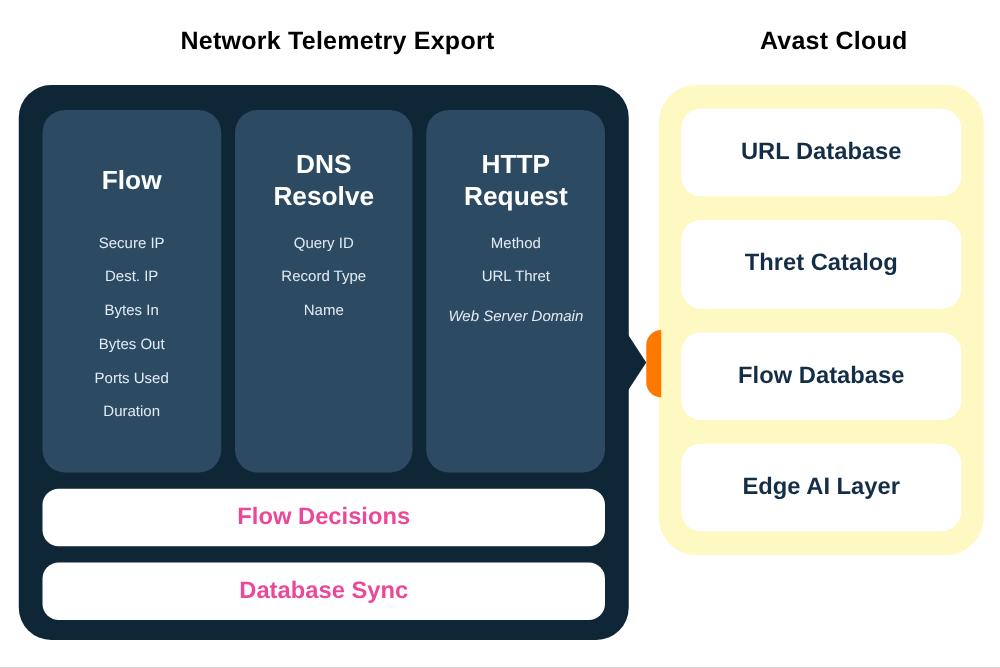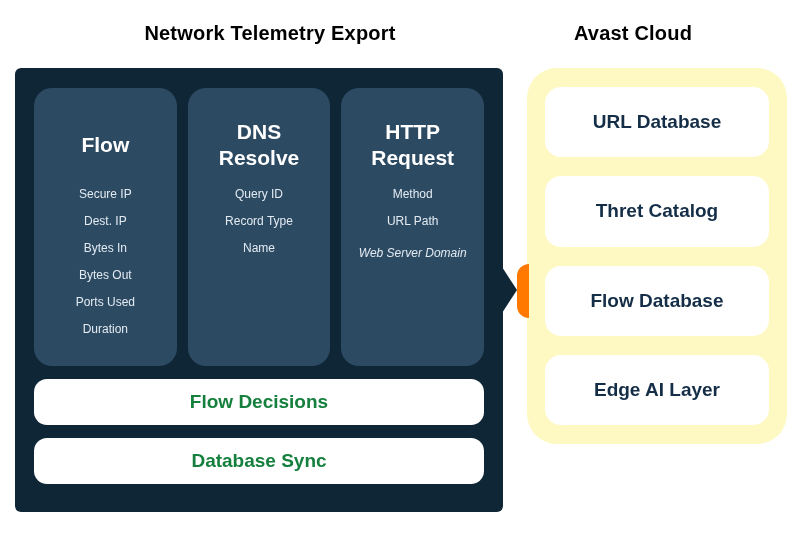--- a/index.html
+++ b/index.html
@@ -3,38 +3,38 @@
 <meta charset="utf-8">
 <style>
   * { margin:0; padding:0; box-sizing:border-box; }
   html,body { width:800px; height:534px; background:#ffffff; overflow:hidden;
     font-family:"Liberation Sans","DejaVu Sans",sans-serif; }
   .canvas { position:relative; width:800px; height:534px; background:#ffffff; }
 
   .title { position:absolute; top:22px; text-align:center; font-size:20px;
     font-weight:bold; color:#000000; letter-spacing:.2px; }
   .title-left  { left:40px;  width:460px; }
-  .title-right { left:503px; width:260px; }
+  .title-right { left:537px; width:260px; }
 
   
   .navy-panel { position:absolute; left:15px; top:68px; width:488px; height:444px;
-    background:#0f2636; border-radius:6px; padding:20px 19px 28px 19px;
+    background:#0f2636; border-radius:26px; padding:20px 19px 16px 19px;
     display:flex; flex-direction:column; gap:13px; }
 
   .columns { display:flex; gap:11px; flex:1; }
   .column { flex:1; background:#2d4a63; border-radius:18px; padding:28px 9px 14px 9px;
     text-align:center; }
   .col-title { height:58px; display:flex; align-items:center; justify-content:center;
     color:#ffffff; font-size:21px; font-weight:bold; line-height:1.25; }
   .col-items { margin-top:7px; color:#e3ebf2; font-size:12px; line-height:27px; }
   .col-item.spaced { margin-top:5px;font-style:italic; }
 
   .bar { height:46px; background:#ffffff; border-radius:13px; flex:0 0 auto;
     display:flex; align-items:center; justify-content:center;
-    font-size:19px; font-weight:bold; color:#15803d; }
+    font-size:19px; font-weight:bold; color:#ec4899; }
 
   .navy-arrow { position:absolute; right:-14px; top:199px; width:15px; height:46px;
     background:#0f2636; clip-path:polygon(0 0, 100% 50%, 0 100%); }
 
   
   .orange-panel { position:absolute; left:527px; top:68px; width:260px; height:376px;
     background:#fef9c3; border-radius:30px; padding:19px 18px;
     display:flex; flex-direction:column; gap:19px; }
   .cloud-box { flex:1; background:#ffffff; border-radius:16px;
     display:flex; align-items:center; justify-content:center;
@@ -71,21 +71,21 @@
           <div class="col-item">Query ID</div>
           <div class="col-item">Record Type</div>
           <div class="col-item">Name</div>
         </div>
       </div>
 
       <div class="column">
         <div class="col-title">HTTP Request</div>
         <div class="col-items">
           <div class="col-item">Method</div>
-          <div class="col-item">URL Path</div>
+          <div class="col-item">URL Thret</div>
           <div class="col-item spaced">Web Server Domain</div>
         </div>
       </div>
 
     </div>
 
     <div class="bar">Flow Decisions</div>
     <div class="bar">Database Sync</div>
 
     <div class="navy-arrow"></div>

